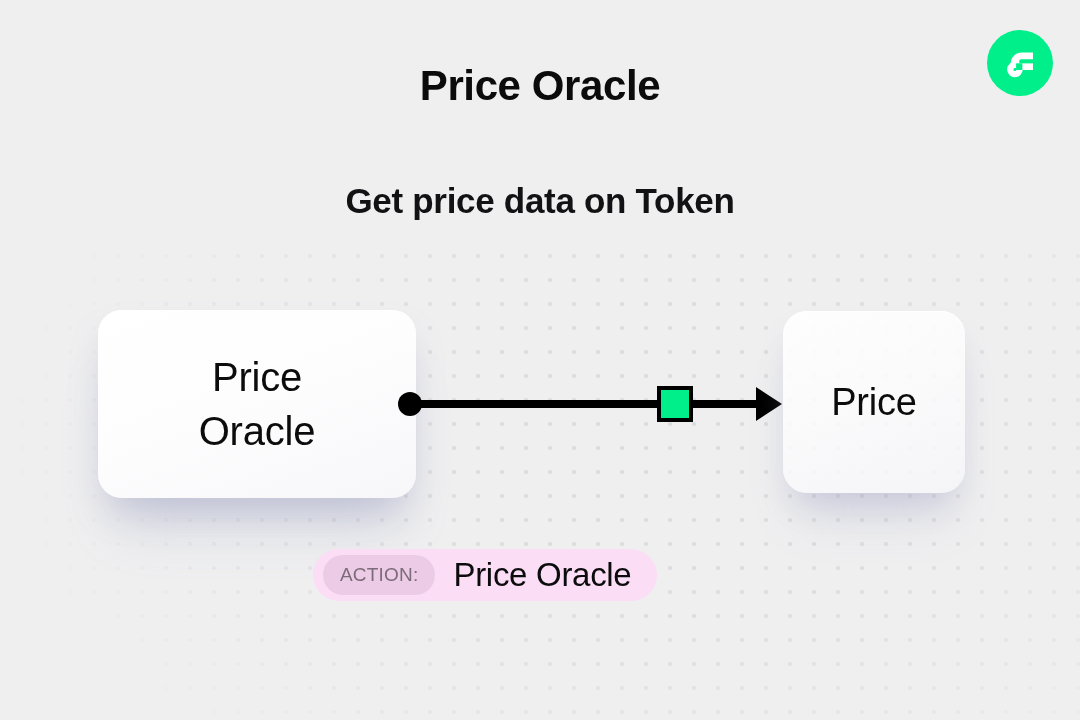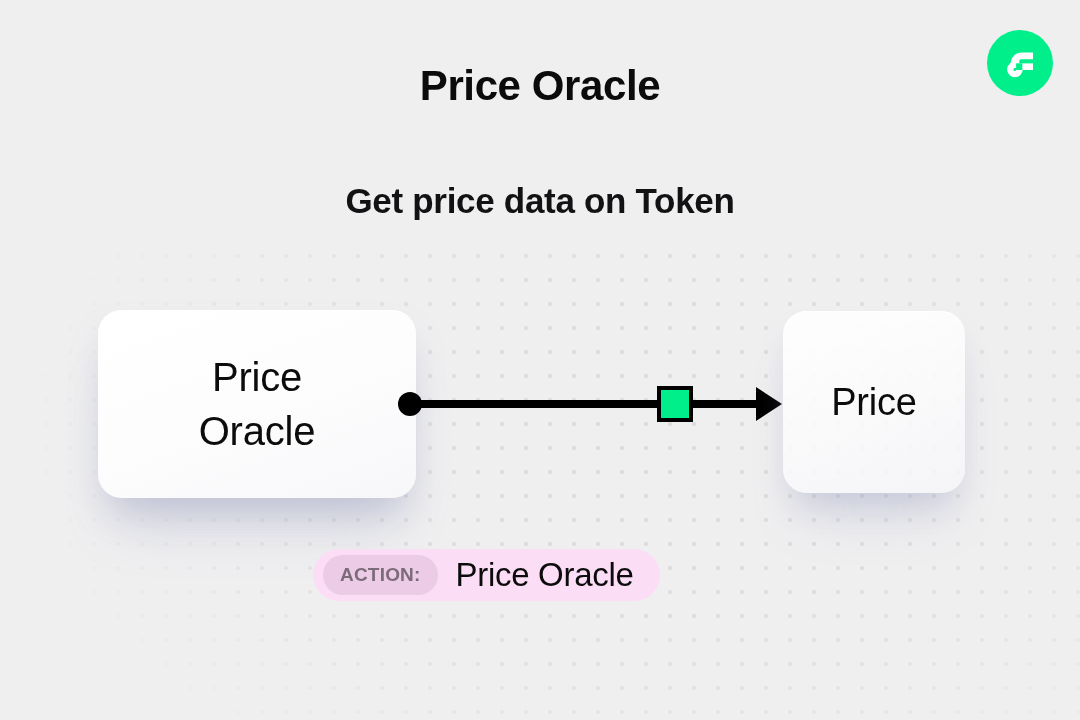--- a/index.html
+++ b/index.html
@@ -190,21 +190,21 @@
 
   .action-chip {
     height: 40px;
     padding: 0 17px;
     border-radius: 20px;
     background: #eccbe6;
     display: flex;
     align-items: center;
     justify-content: center;
     font-size: 19px;
-    font-weight: 700;
+    font-weight: 400;
     letter-spacing: 0.2px;
     color: #7c6b78;
   }
 
   .action-value {
     font-size: 33px;
     font-weight: 400;
     letter-spacing: -0.3px;
     color: #0c0c0d;
     white-space: nowrap;

